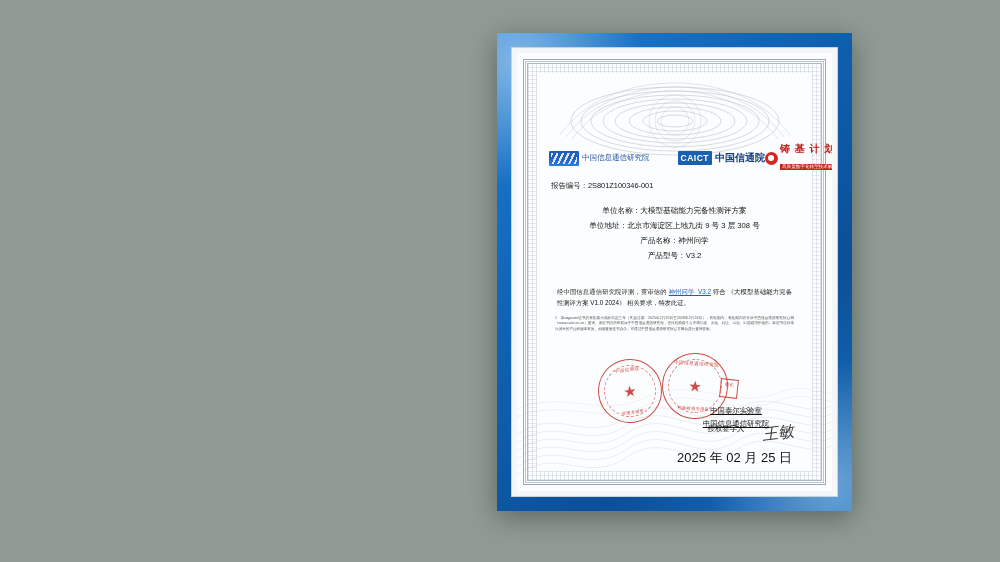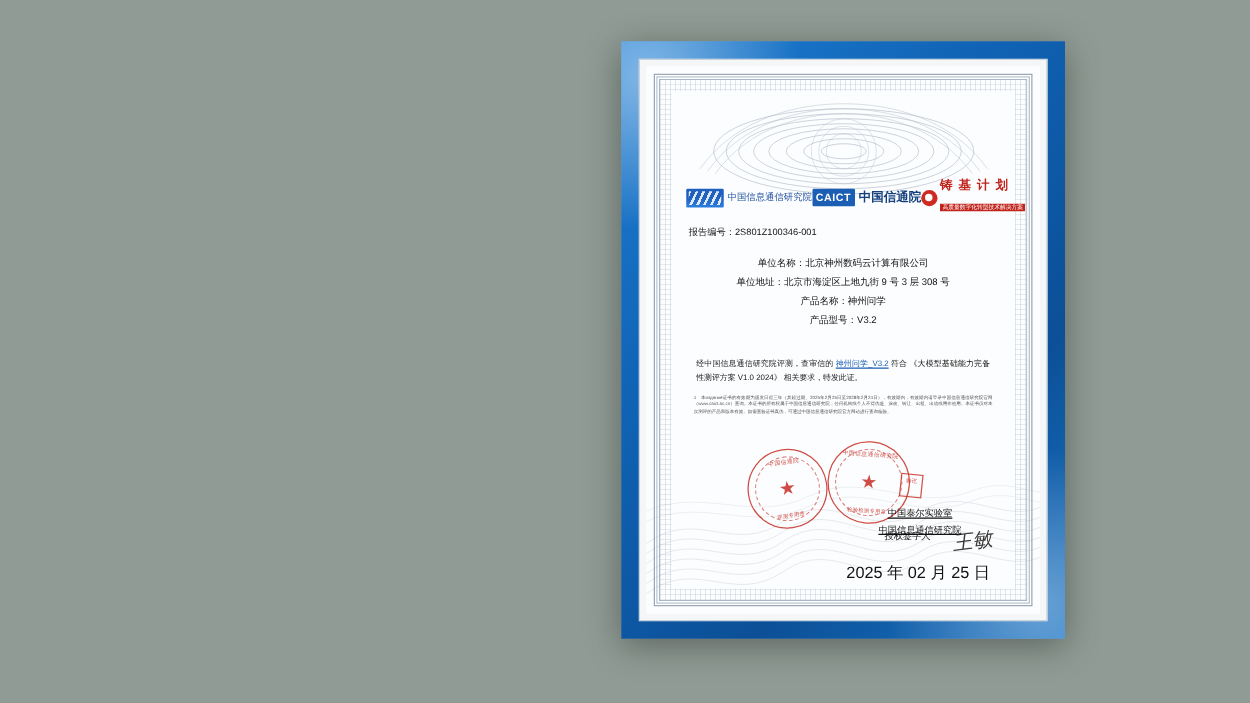--- a/index.html
+++ b/index.html
@@ -141,20 +141,21 @@
   }
   .logo-mid { display: flex; align-items: center; gap: 3px; }
   .caict-box {
     font-size: 8.5px;
     font-weight: bold;
     color: #ffffff;
     background: #1a5fb4;
     padding: 2px 3px;
     border-radius: 1px;
     letter-spacing: 0.5px;
+    margin-left: 28px;
   }
   .caict-text {
     font-size: 10px;
     color: #14407e;
     font-weight: bold;
     white-space: nowrap;
   }
   .logo-right { display: flex; align-items: center; gap: 2px; }
   .zhuji-mark {
     width: 13px; height: 13px;
@@ -425,21 +426,21 @@
 
           <div class="id-block">
             <div>
               <span class="lbl">报告编号：</span><span class="val">2S801Z100346-001</span>
             </div>
           </div>
 
 
           <div class="fields">
             <div class="row">
-              <span class="k">单位名称：</span><span class="v">北京神州数码云计算有限公司</span>
+              <span class="k">单位名称：</span><span class="v">大模型基础能力完备性测评方案</span>
             </div>
             <div class="row">
               <span class="k">单位地址：</span><span class="v">北京市海淀区上地九街 9 号 3 层 308 号</span>
             </div>
             <div class="row">
               <span class="k">产品名称：</span><span class="v">神州问学</span>
             </div>
             <div class="row">
               <span class="k">产品型号：</span><span class="v">V3.2</span>
             </div>

